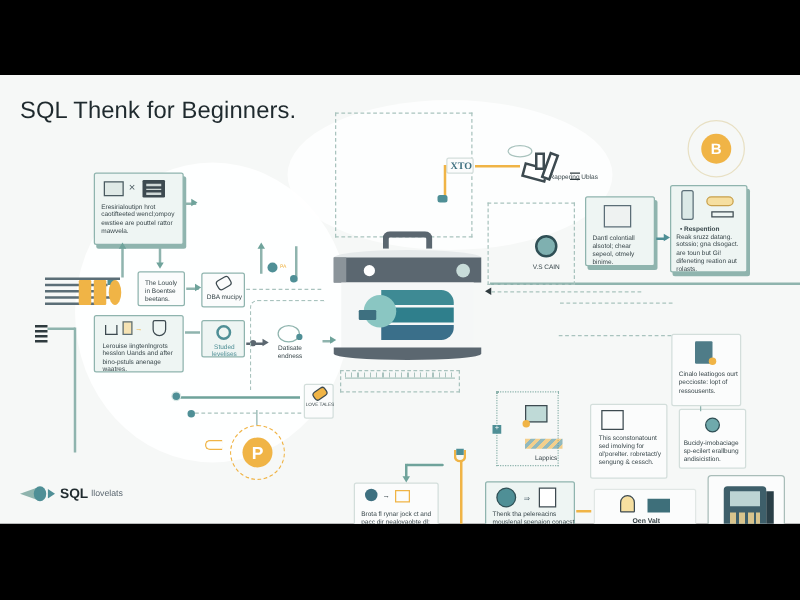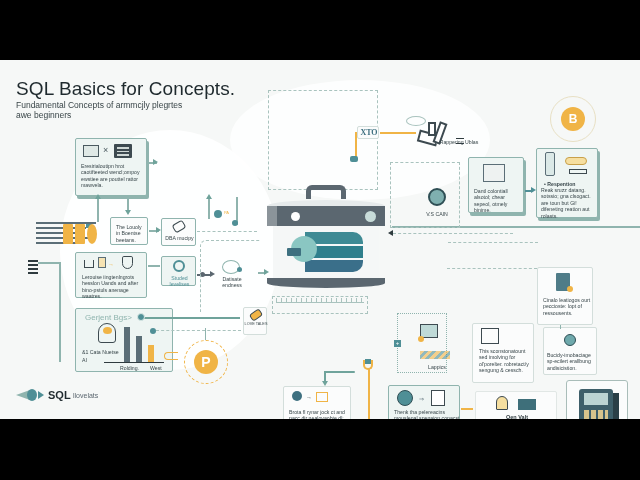--- a/index.html
+++ b/index.html
@@ -25,25 +25,21 @@
   .arrow-l { position: absolute; width: 0; height: 0; border-top: 3px solid transparent; border-bottom: 3px solid transparent; border-right: 5px solid #2f3b3f; }
 </style>
 </head>
 <body>
 
 <div class="canvas">
 
   <div class="cloud-bg" style="left:60px;top:70px;width:220px;height:240px;opacity:0.9;"></div>
   <div class="cloud-bg" style="left:230px;top:20px;width:260px;height:120px;opacity:0.8;"></div>
 
-  <div class="title">SQL Basics for Concepts.</div>
-  <div class="subtitle">
-    <div>Fundamental Concepts of armmcjly plegrtes</div>
-    <div>awe beginners</div>
-  </div>
+  <div class="title">SQL Thenk for Beginners.</div>
 
   <div class="card shadow" style="left:75px;top:78px;width:72px;height:58px;">
     <div class="icon" style="left:7px;top:6px;width:16px;height:12px;background:#dfe9e6;border:1px solid #4a5a60;"></div>
     <div class="icon" style="left:27px;top:6px;font-size:9px;color:#4a5a60;">×</div>
     <div class="icon" style="left:38px;top:5px;width:18px;height:14px;background:#3d4a50;border-radius:1px;">
       <div style="margin:3px 3px 0;height:1.5px;background:#cfd8d6"></div>
       <div style="margin:2px 3px 0;height:1.5px;background:#cfd8d6"></div>
       <div style="margin:2px 3px 0;height:1.5px;background:#cfd8d6"></div>
     </div>
     <div class="txt" style="left:5px;top:24px;width:64px;">Eresirialoutipn hrot caotifteeted wencl;ompoy ewstiee are pouttel rattor mawvela.</div>
@@ -113,36 +109,20 @@
   </div>
   <div class="line" style="left:197px;top:214px;width:14px;height:1.5px;background:#5b6770;"></div>
   <div class="icon" style="left:200px;top:212px;width:5px;height:5px;border-radius:50%;background:#5b6770;"></div>
   <div class="arrow-r" style="left:210px;top:211px;border-left-color:#5b6770;"></div>
 
   <div class="icon" style="left:222px;top:200px;width:18px;height:14px;border:1px solid #8fb4ae;border-radius:50%;"></div>
   <div class="icon" style="left:237px;top:207px;width:5px;height:5px;border-radius:50%;background:#4f8f96;"></div>
   <div class="txt c" style="left:214px;top:216px;width:36px;">Datisate endness</div>
   <div class="dline" style="left:200px;top:180px;width:60px;height:72px;border-top-width:1px;border-left-width:1px;border-radius:6px 0 0 0;"></div>
 
-  <div class="card" style="left:75px;top:248px;width:98px;height:64px;">
-    <div class="txt" style="left:9px;top:4px;font-size:8px;line-height:9px;color:#8fb4ae;">Gerjent Bgs&gt;</div>
-    <div class="icon" style="left:22px;top:14px;width:18px;height:20px;border:1.5px solid #3d4a50;border-radius:9px 9px 3px 3px;">
-      <div style="margin:3px auto 0;width:9px;height:7px;background:#f0b446;border-radius:50%;"></div>
-    </div>
-    <div class="txt" style="left:6px;top:40px;">&amp;1 Cata Nuetse</div>
-    <div class="txt" style="left:6px;top:48px;">AI</div>
-    <div class="line" style="left:28px;top:53px;width:60px;height:1px;background:#2f3b3f;"></div>
-    <div style="position:absolute;left:48px;top:18px;width:44px;height:35px;">
-      <div class="bar" style="left:0;width:6px;height:35px;background:#5b6e77;"></div>
-      <div class="bar" style="left:12px;width:6px;height:26px;background:#5b6e77;"></div>
-      <div class="bar" style="left:24px;width:6px;height:17px;background:#f0b446;"></div>
-    </div>
-    <div class="txt" style="left:44px;top:56px;">Rolding.</div>
-    <div class="txt" style="left:74px;top:56px;">West</div>
-  </div>
   <div class="line" style="left:140px;top:257px;width:100px;height:2px;background:#6fa39b;"></div>
   <div class="icon" style="left:137px;top:253px;width:8px;height:8px;border-radius:50%;background:#4f8f96;border:1.5px solid #d9e8e5;"></div>
   <div class="icon" style="left:150px;top:268px;width:6px;height:6px;border-radius:50%;background:#4f8f96;"></div>
   <div class="dline" style="left:156px;top:270px;width:85px;border-top-width:1px;"></div>
 
   <div class="card white" style="left:243px;top:247px;width:24px;height:28px;">
     <div class="icon" style="left:6px;top:3px;width:12px;height:8px;background:#f0b446;border:1px solid #3d4a50;border-radius:3px;transform:rotate(-35deg);"></div>
     <div class="txt c" style="left:0;top:14px;width:24px;font-size:3.8px;line-height:4.5px;">LOVE TALES</div>
   </div>
 

